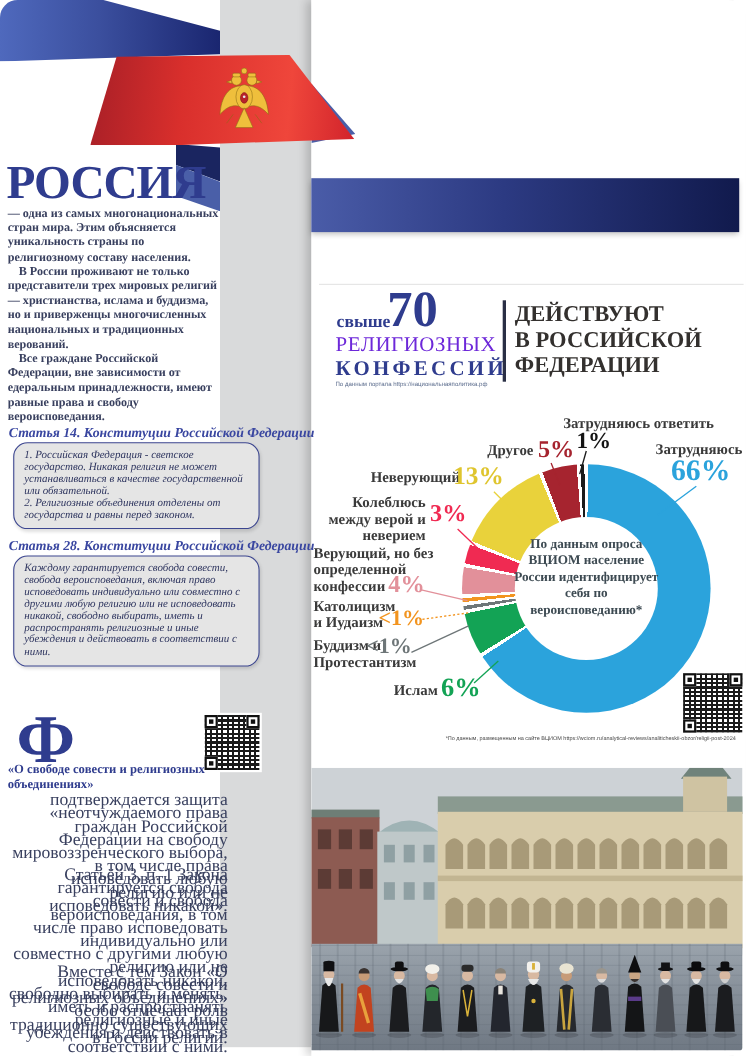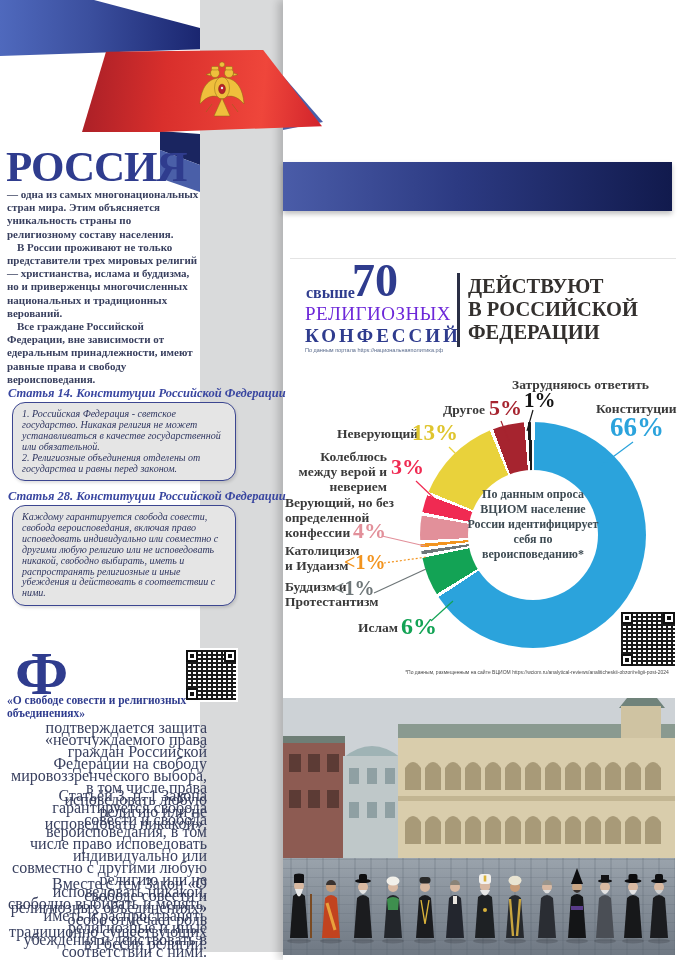--- a/index.html
+++ b/index.html
@@ -1,17 +1,17 @@
 <!DOCTYPE html>
 <html><head>
 <meta charset="utf-8">
 <style>
   html,body{margin:0;padding:0;background:#ffffff;}
   #page{position:relative;width:678px;height:960px;background:#ffffff;overflow:hidden;
-        font-family:"Liberation Serif",serif;}
+        font-family:"Liberation Serif",serif;border-radius:16px;}
   .abs{position:absolute;}
 
   
   .gray-strip{left:200px;top:0;width:83px;height:952px;background:#d9dadb;}
   .right-page{left:283px;top:0;width:395px;height:960px;background:#ffffff;
               box-shadow:-5px 0 8px rgba(0,0,0,.18);}
 
   
   .blue-band{left:0;top:0;width:200px;height:56px;
      background:linear-gradient(90deg,#4f69bd 0%,#3b4f9e 45%,#1a2670 100%);
@@ -175,21 +175,21 @@
     <line x1="133" y1="111" x2="156" y2="133" stroke-width="1.2" stroke="#f02a52"></line>
     <line x1="99" y1="166" x2="142" y2="176" stroke-width="1.2" stroke="#e2909a"></line>
     <line x1="101" y1="193" x2="144" y2="187" stroke-width="1.2" stroke-dasharray="2,2" stroke="#f2941f"></line>
     <line x1="91" y1="223" x2="143" y2="199" stroke-width="1.2" stroke="#6e7678"></line>
     <line x1="148" y1="251" x2="170" y2="231" stroke-width="1.2" stroke="#13a355"></line>
   </svg>
 
   <div class="abs seg-name" style="left:512px;top:377px">Затрудняюсь ответить</div>
   <div class="abs seg-pct c-black" style="left:524px;top:390px;font-size:21px">1%</div>
 
-  <div class="abs seg-name" style="left:596px;top:401px">Конституции</div>
+  <div class="abs seg-name" style="left:596px;top:401px">Затрудняюсь</div>
   <div class="abs seg-pct c-blue" style="left:610px;top:414px;font-size:27px">66%</div>
 
   <div class="abs seg-name" style="left:443px;top:402px">Другое</div>
   <div class="abs seg-pct c-darkred" style="left:489px;top:397px;font-size:22px">5%</div>
 
   <div class="abs seg-name" style="left:337px;top:426px">Неверующий</div>
   <div class="abs seg-pct c-yellow" style="left:412px;top:421px;font-size:23px">13%</div>
 
   <div class="abs seg-name wrap" style="left:283px;top:449px;width:104px;text-align:right">Колеблюсь между верой и неверием</div>
   <div class="abs seg-pct c-crimson" style="left:391px;top:456px;font-size:22px">3%</div>

